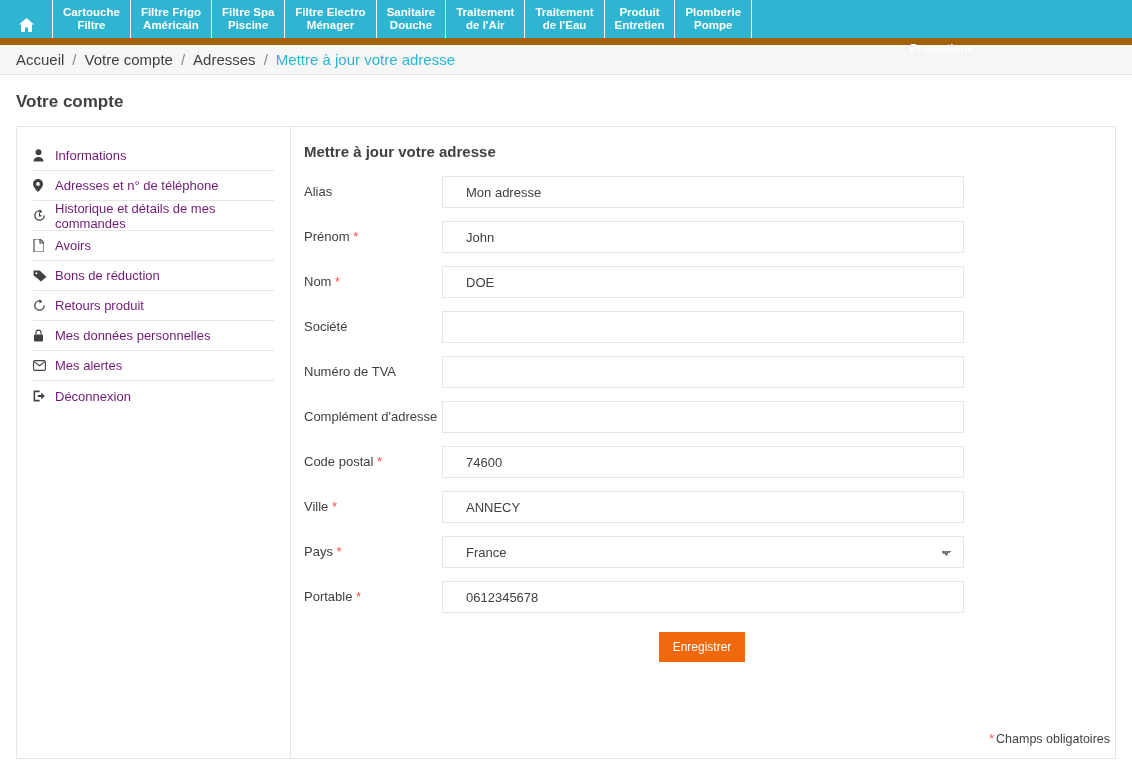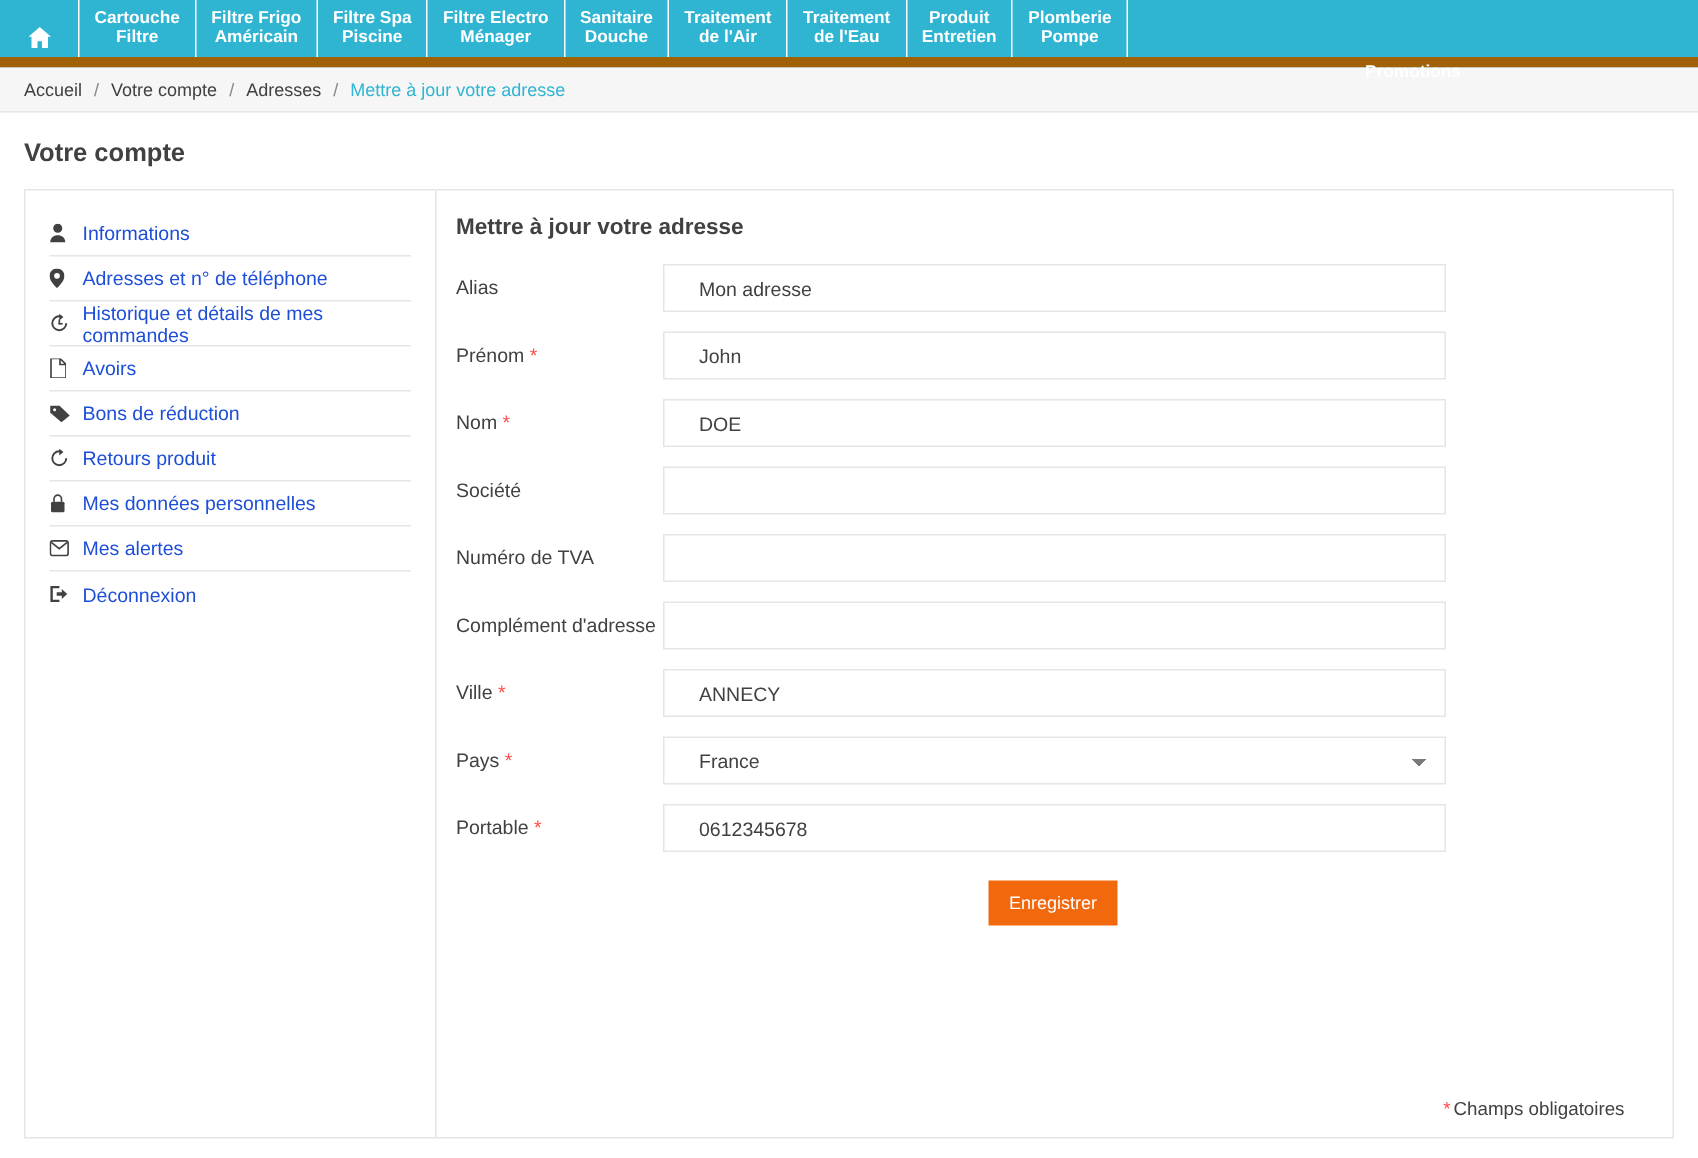--- a/index.html
+++ b/index.html
@@ -49,21 +49,21 @@
   }
 
   
   .breadcrumb {
     height: 30px;
     background: #f6f6f6;
     border-bottom: 1px solid #e5e5e5;
     display: flex;
     align-items: center;
     padding: 0 16px;
-    font-size: 12px;
+    font-size: 15px;
     color: #414141;
   }
   .breadcrumb a { color: #414141; text-decoration: none; cursor: pointer; }
   .breadcrumb .sep { margin: 0 8px; color: #878787; }
   .breadcrumb .current { color: #2fb5d2; }
 
   
   .page-title {
     font-size: 17px;
     font-weight: bold;
@@ -85,21 +85,21 @@
     border-right: 1px solid #e5e5e5;
     padding: 14px 0 0 0;
   }
   .side-item {
     display: flex;
     align-items: center;
     height: 30px;
     margin: 0 16px;
     border-bottom: 1px solid #e5e5e5;
     font-size: 13px;
-    color: #1d4ed8;
+    color: #701a75;
     cursor: pointer;
   }
   .side-item:last-child { border-bottom: none; }
   .side-ic {
     width: 22px;
     flex: 0 0 22px;
     display: flex;
     align-items: center;
     justify-content: flex-start;
     color: #414141;
@@ -167,21 +167,21 @@
     background: #f1680d;
     color: #ffffff;
     border: none;
     font-family: "Liberation Sans", sans-serif;
     font-size: 12px;
     cursor: pointer;
     margin-left: 217px;
   }
   .required-note {
     position: absolute;
-    right: 32px;
+    right: 5px;
     bottom: 12px;
     font-size: 12.5px;
     color: #414141;
   }
   .required-note .req { margin-right: 2px; }
 </style>
 </head>
 <body>
 
 <div class="topnav">
@@ -346,20 +346,24 @@
       <div class="flabel"><span>Numéro de TVA</span></div>
       <div class="fctrl"><input class="inp" type="text" value="" style=""></div>
     </div>
 
 
     <div class="frow">
       <div class="flabel"><span>Complément d'adresse</span></div>
       <div class="fctrl"><input class="inp" type="text" value="" style=""></div>
     </div>
 
+    <div class="frow">
+      <div class="flabel"><span>Code postal</span> <span class="req">*</span></div>
+      <div class="fctrl"><input class="inp" type="text" value="74600" style=""></div>
+    </div>
 
     <div class="frow">
       <div class="flabel"><span>Ville</span> <span class="req">*</span></div>
       <div class="fctrl"><input class="inp" type="text" value="ANNECY" style=""></div>
     </div>
 
     <div class="frow">
       <div class="flabel"><span>Pays</span> <span class="req">*</span></div>
       <div class="fctrl">
         <select class="inp">

